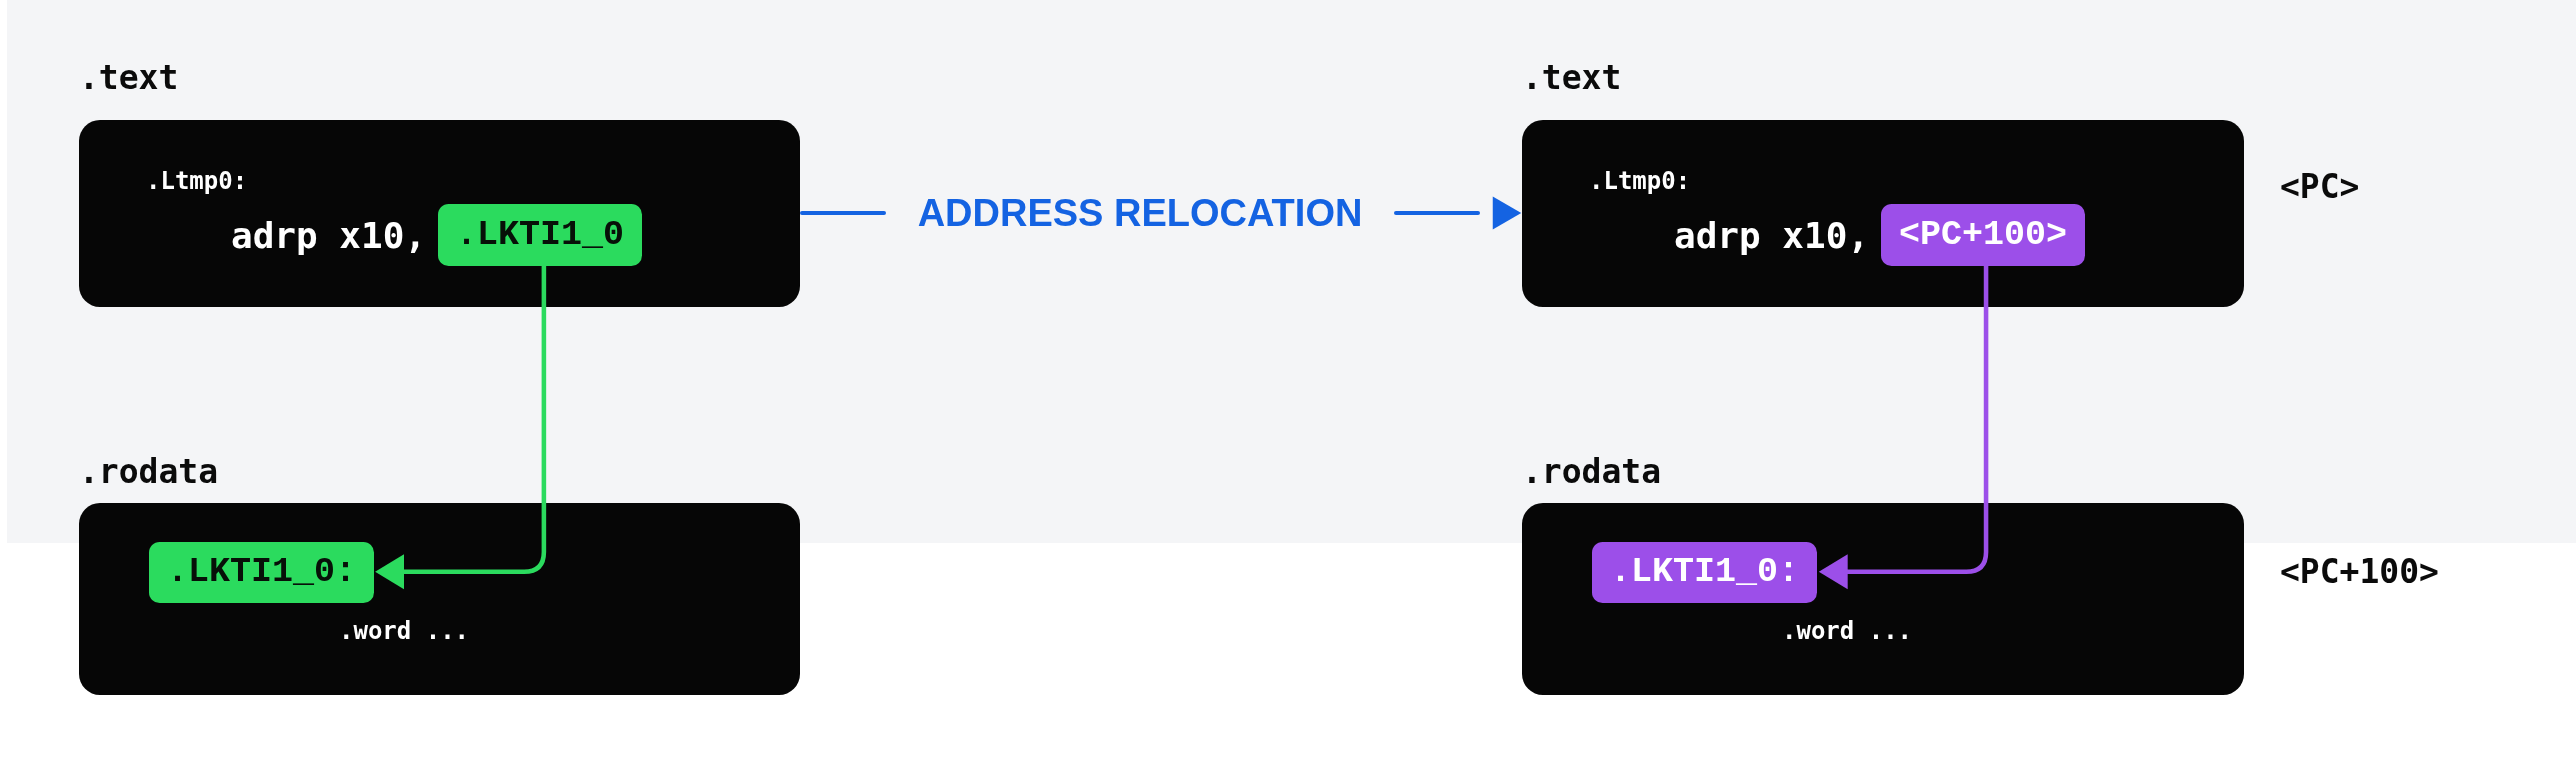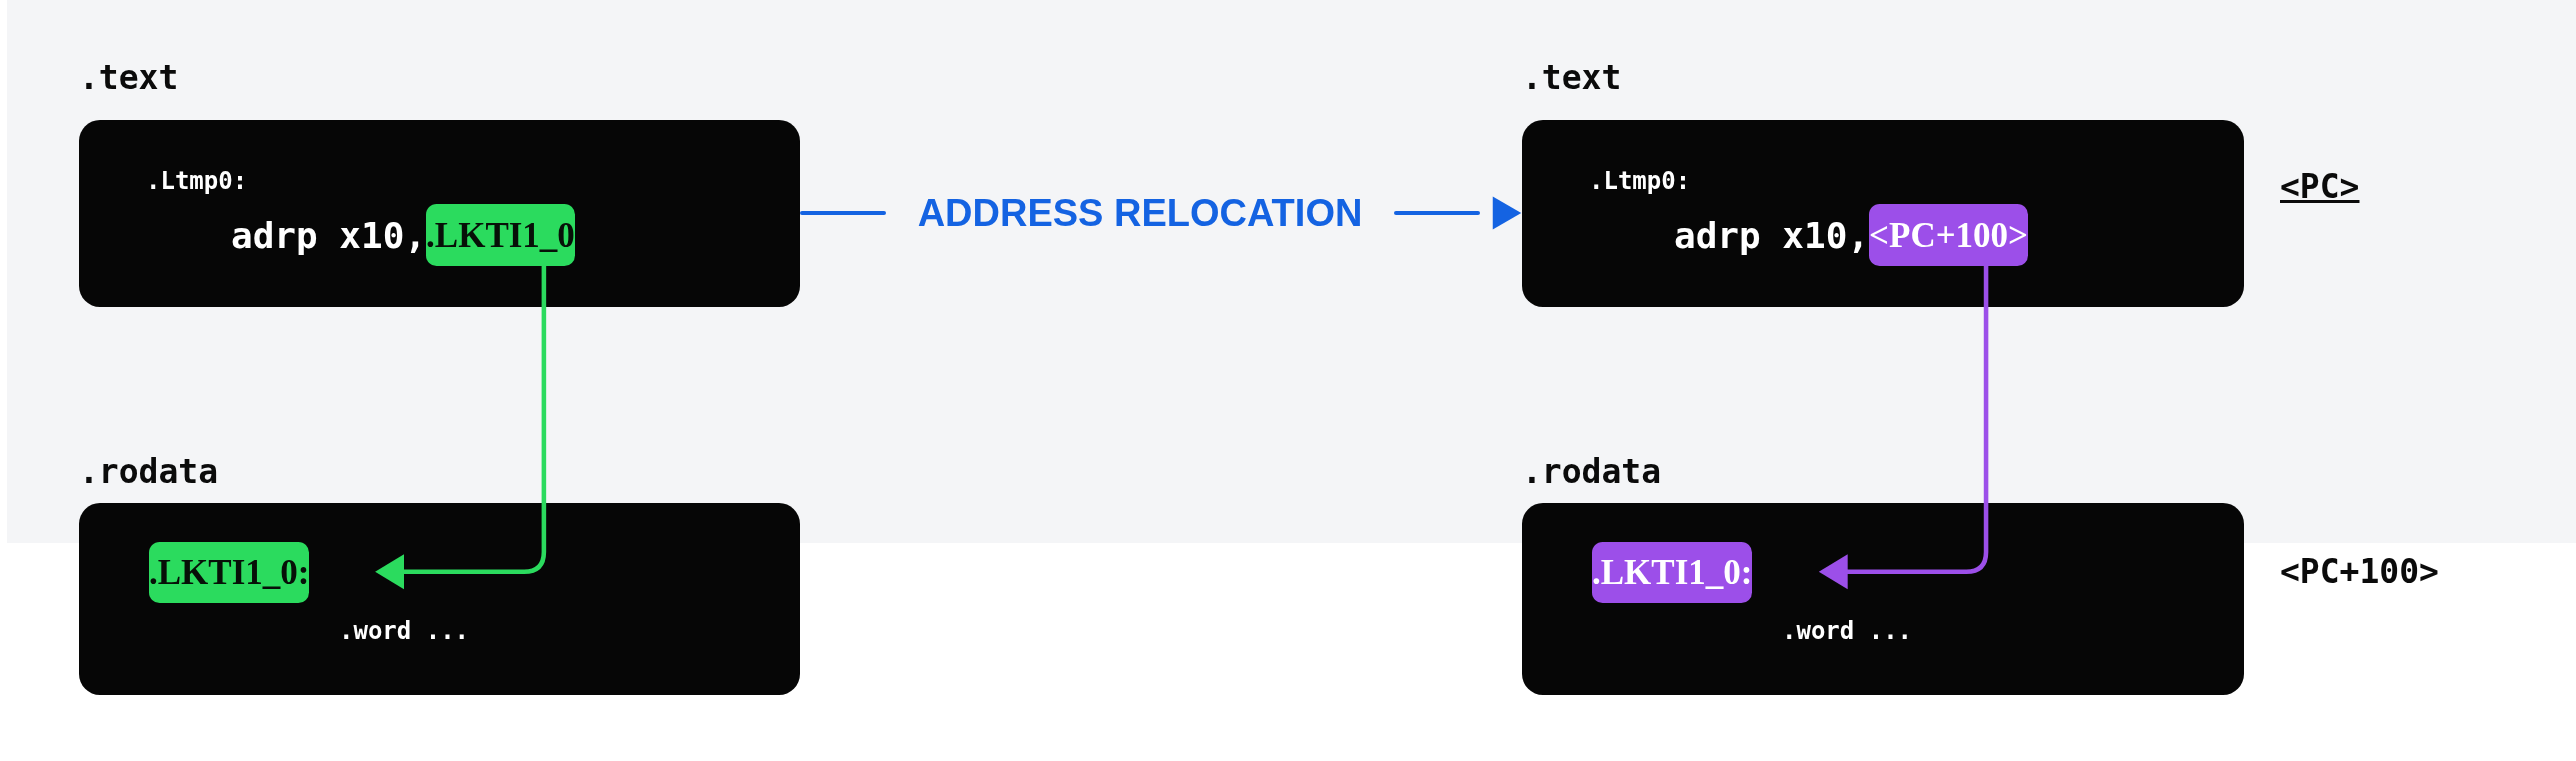--- a/index.html
+++ b/index.html
@@ -37,35 +37,35 @@
     font-family: "DejaVu Sans Mono", monospace;
     font-weight: 700;
     font-size: 24px;
     line-height: 1;
     white-space: pre;
   }
   .code-row {
     position: absolute;
     display: flex;
     align-items: center;
-    gap: 0;
+    gap: 12px;
     height: 62px;
     font-family: "DejaVu Sans Mono", monospace;
     font-weight: 700;
     font-size: 36px;
     white-space: pre;
   }
   .badge {
     display: inline-flex;
     align-items: center;
     justify-content: center;
     height: 62px;
-    padding: 0 0;
+    padding: 0 18px;
     border-radius: 10.6px;
-    font-family: Liberation Serif, serif;
+    font-family: Liberation Mono, monospace;
     font-weight: 700;
     font-size: 35px;
     line-height: 1;
     white-space: pre;
   }
   .badge.small {
     height: 61px;
   }
   .annotation {
     position: absolute;
@@ -137,21 +137,21 @@
   <div class="sec-label" style="left: 1515px; top: 61px; color: rgb(11, 11, 11);">.text</div>
 
   <div class="codebox" style="left: 1515px; top: 120px; width: 722px; height: 187px; background-color: rgb(6, 6, 6);">
     <div class="code-line" style="left: 67px; top: 49px; color: rgb(255, 255, 255);">.Ltmp0:</div>
     <div class="code-row" style="left:152px; top:84px">
       <span style="color: rgb(255, 255, 255);">adrp x10,</span>
       <span class="badge" style="background-color: rgb(156, 79, 233); color: rgb(255, 255, 255);">&lt;PC+100&gt;</span>
     </div>
   </div>
 
-  <div class="annotation" style="left: 2273px; top: 170px; color: rgb(11, 11, 11); text-decoration: underline;">&lt;PC&gt;</div>
+  <div class="annotation" style="left: 2273px; top: 170px; color: rgb(11, 11, 11);">&lt;PC&gt;</div>
 
   <div class="sec-label" style="left: 1515px; top: 455px; color: rgb(11, 11, 11);">.rodata</div>
 
   <div class="codebox" style="left: 1515px; top: 503px; width: 722px; height: 192px; background-color: rgb(6, 6, 6);">
     <div class="code-row" style="left:70px; top:38px">
       <span class="badge small" style="background-color: rgb(156, 79, 233); color: rgb(255, 255, 255);">.LKTI1_0:</span>
     </div>
     <div class="code-line" style="left: 260px; top: 116px; color: rgb(255, 255, 255);">.word ...</div>
   </div>
 

